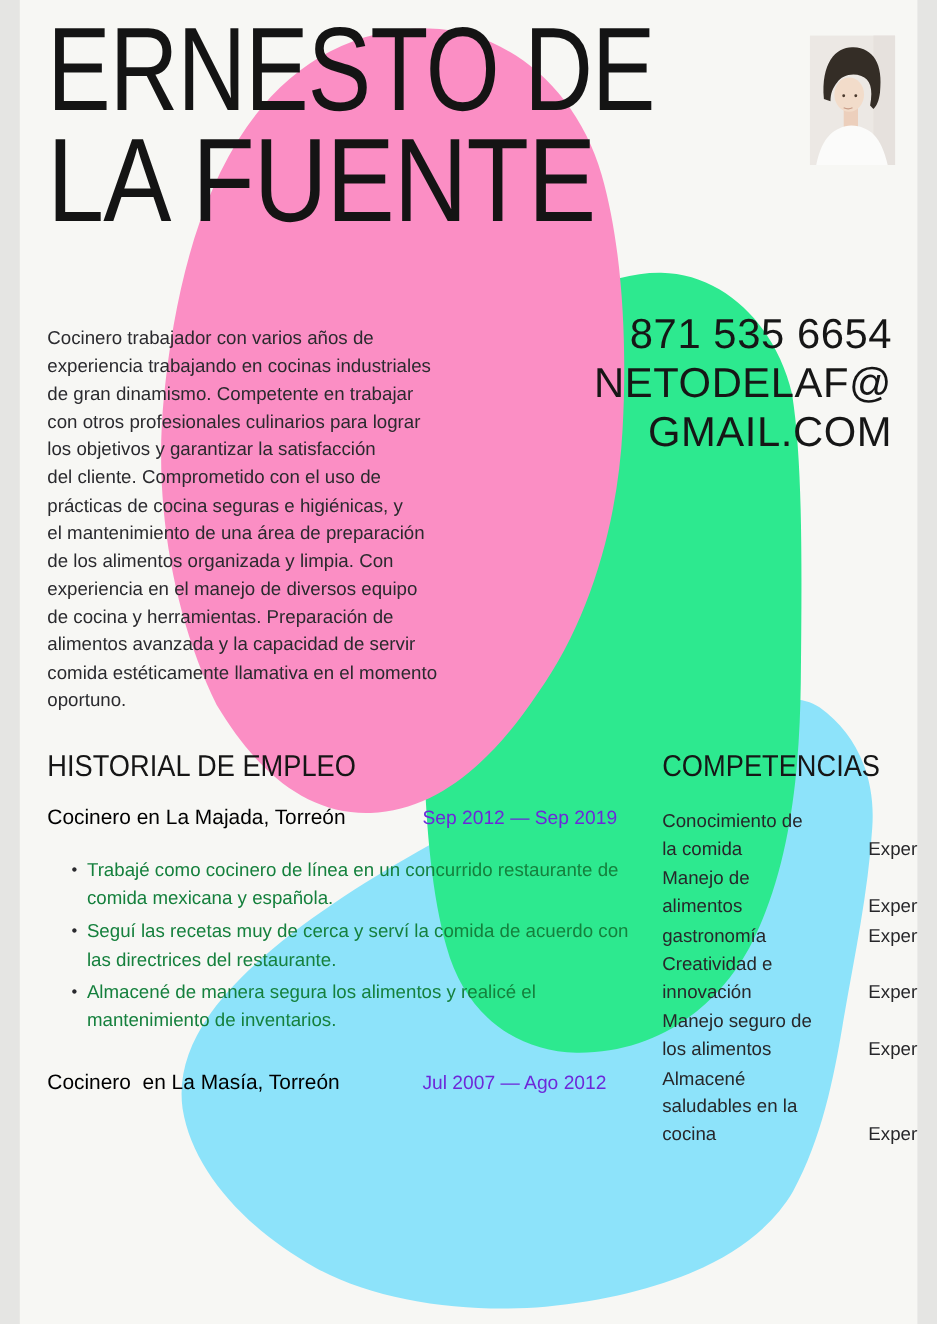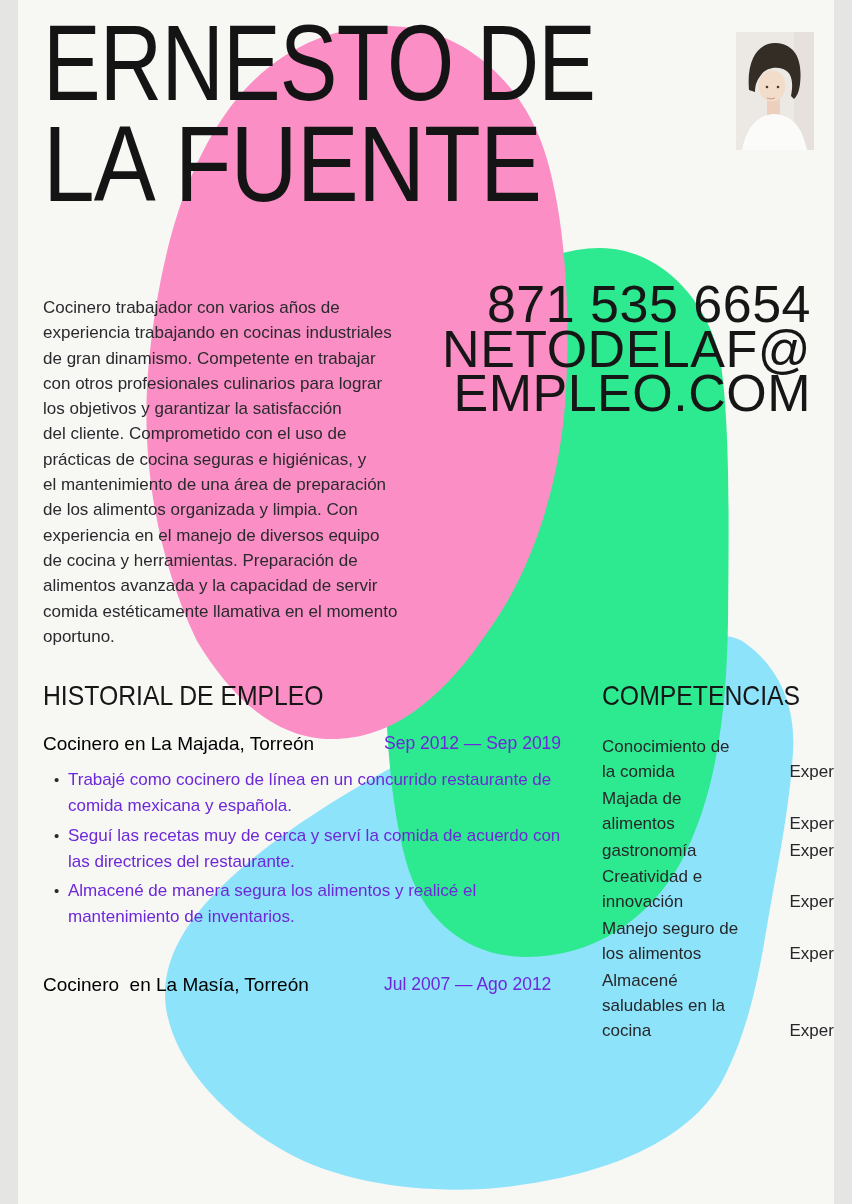--- a/index.html
+++ b/index.html
@@ -23,41 +23,41 @@
   .photo{position:absolute;left:718px;top:32px;width:78px;height:118px;overflow:hidden;}
 
   .summary{
     position:absolute;left:25px;top:295px;width:440px;
     font-size:17px;line-height:25.3px;color:#2a2a2e;
     white-space:pre-line;
   }
 
   .contact{
     position:absolute;right:23px;top:282px;text-align:right;
-    font-size:52px;line-height:44.5px;letter-spacing:.5px;color:#161616;
+    font-size:38px;line-height:44.5px;letter-spacing:.5px;color:#161616;
     font-weight:500;white-space:nowrap;
   }
 
   .section-heading{
     position:absolute;top:682px;font-size:27.5px;line-height:28px;
     font-weight:500;color:#161616;white-space:nowrap;
     transform:scaleX(.9);transform-origin:0 50%;
   }
   .h-employment{left:25px;}
   .h-skills{left:584px;}
 
   .job-title{position:absolute;font-size:19px;line-height:25px;color:#000000;white-space:pre-wrap;left:25px;}
   .job-date{position:absolute;font-size:17.5px;line-height:25px;color:#6d28d9;left:366px;white-space:nowrap;}
   .job1 .job-title,.job1 .job-date{top:731px;}
   .job2 .job-title,.job2 .job-date{top:972px;}
 
   .bullets{
     position:absolute;left:25px;top:767px;width:528px;
-    margin:0;padding:0;list-style:none;
-    font-size:17px;line-height:26.3px;color:#6d28d9;
+    margin:11px;padding:0;list-style:none;
+    font-size:17px;line-height:26.3px;color:#15803d;
   }
   .bullets li{position:relative;padding-left:25px;margin-bottom:3px;}
   .bullets li::before{
     content:"\2022";position:absolute;left:11px;top:0;
     font-size:15px;color:#2a2a2e;
   }
 
   .skills{position:absolute;left:584px;top:734px;width:246px;}
   .skill-row{display:flex;margin-bottom:1px;font-size:17px;line-height:25.4px;color:#27272a;}
   .skill-name{width:142px;}
@@ -139,21 +139,21 @@
 de los alimentos organizada y limpia. Con
 experiencia en el manejo de diversos equipo
 de cocina y herramientas. Preparación de
 alimentos avanzada y la capacidad de servir
 comida estéticamente llamativa en el momento
 oportuno.</div>
 
     <div class="contact">
       <div>871 535 6654</div>
       <div>NETODELAF@</div>
-      <div>EMPLEO.COM</div>
+      <div>GMAIL.COM</div>
     </div>
 
     <div class="section-heading h-employment">HISTORIAL DE EMPLEO</div>
     <div class="section-heading h-skills">COMPETENCIAS</div>
 
     <div class="job1">
       <span class="job-title">Cocinero en La Majada, Torreón</span>
       <span class="job-date">Sep 2012 — Sep 2019</span>
     </div>
 
@@ -167,21 +167,21 @@
       <span class="job-title">Cocinero  en La Masía, Torreón</span>
       <span class="job-date">Jul 2007 — Ago 2012</span>
     </div>
 
     <div class="skills">
       <div class="skill-row">
         <div class="skill-name">Conocimiento de la comida</div>
         <div class="skill-level">Experto</div>
       </div>
       <div class="skill-row">
-        <div class="skill-name">Majada de alimentos</div>
+        <div class="skill-name">Manejo de alimentos</div>
         <div class="skill-level">Experto</div>
       </div>
       <div class="skill-row">
         <div class="skill-name">gastronomía</div>
         <div class="skill-level">Experto</div>
       </div>
       <div class="skill-row">
         <div class="skill-name">Creatividad e innovación</div>
         <div class="skill-level">Experto</div>
       </div>

